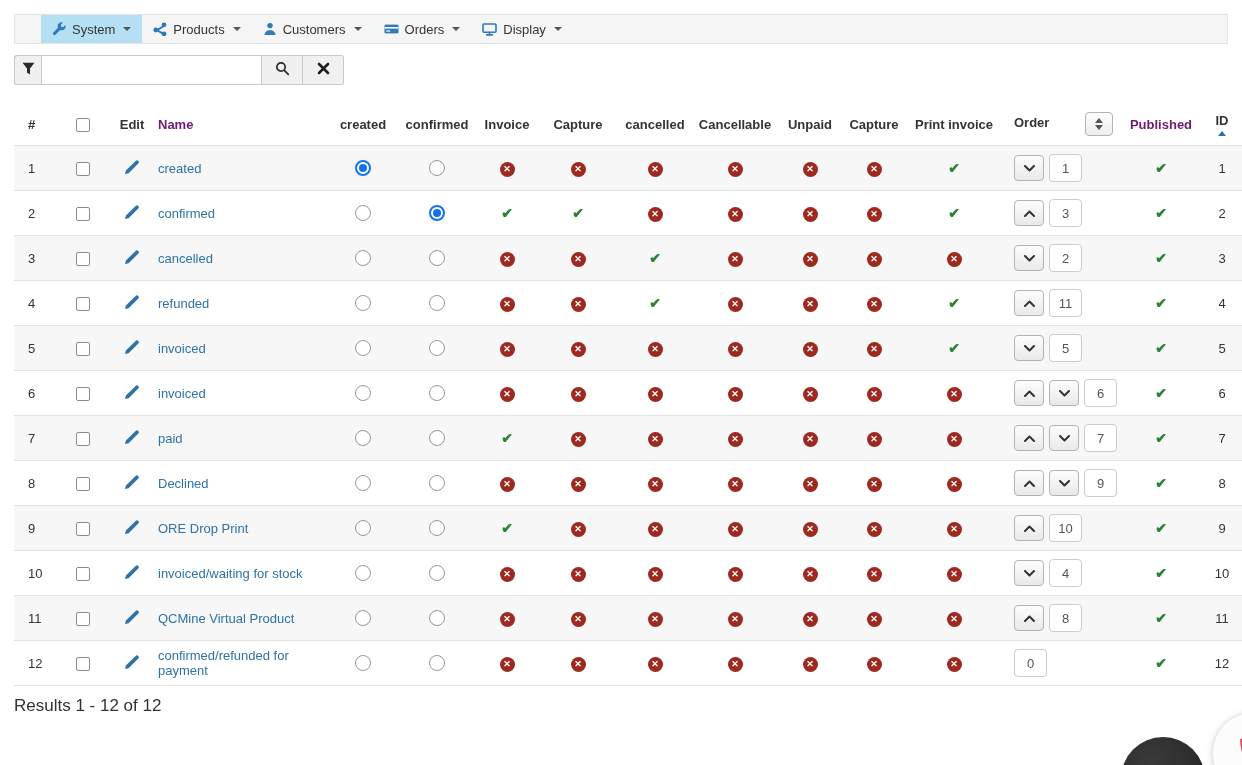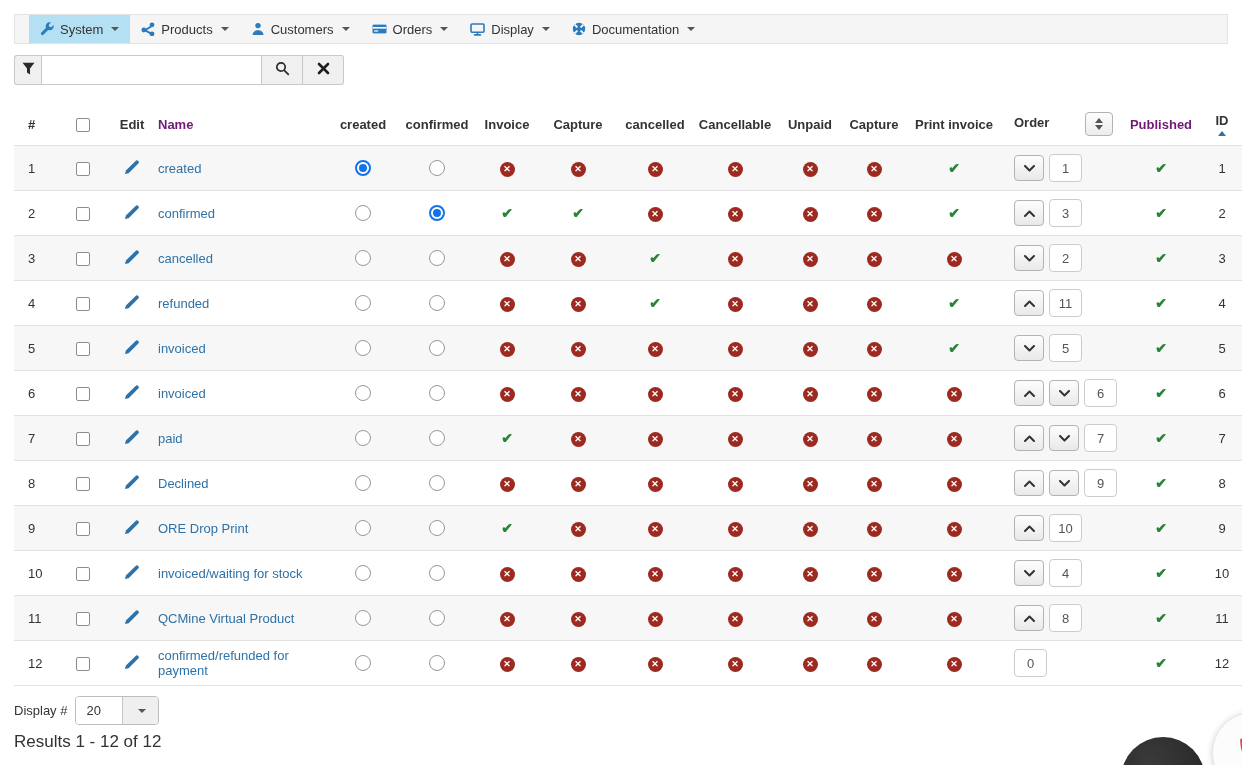--- a/index.html
+++ b/index.html
@@ -3,21 +3,21 @@
 <meta charset="utf-8">
 <style>
   * { margin:0; padding:0; box-sizing:border-box; }
   html,body { width:1242px; height:765px; overflow:hidden; background:#fff;
     font-family:"Liberation Sans", sans-serif; color:#333; position:relative; }
 
   .page { padding:14px 14px 0 14px; }
 
   
   .navbar { background:#f5f5f5; border:1px solid #e3e3e3; height:30px;
-    display:flex; align-items:stretch; padding-left:14px; }
+    display:flex; align-items:stretch; padding-left:26px; }
   .nav-item { display:flex; align-items:center; gap:6px; padding:0 11px;
     font-size:13px; color:#333; cursor:pointer; }
   .nav-item.active { background:#b5e0f3; }
   .nav-item svg { display:block; }
   .caret-down { width:0; height:0; border-left:4px solid transparent;
     border-right:4px solid transparent; border-top:4px solid #555; margin-left:2px; }
 
   
   .filter-bar { display:flex; margin-top:11px; height:30px; }
   .addon, .fbtn { background:#f0f0f0; border:1px solid #c9c9c9; display:flex;
@@ -152,33 +152,20 @@
           <svg width="15" height="14" viewBox="0 0 15 14">
             <g fill="none" stroke="#2b7bbd" stroke-width="1.6">
               <rect x="1" y="2" width="13" height="8.2" rx="1"></rect>
               <path d="M7.5 10.5v2.2M4.6 12.9h5.8" stroke-linecap="round"></path>
             </g>
           </svg>
         </span>
       <span>Display</span>
       <span class="caret-down"></span>
     </div>
-    <div class="nav-item">
-      <span>
-          <svg width="14" height="14" viewBox="0 0 14 14">
-            <circle cx="7" cy="7" r="6.2" fill="#2b7bbd"></circle>
-            <g stroke="#fff" stroke-width="1.7">
-              <path d="M2.6 2.6l8.8 8.8M11.4 2.6l-8.8 8.8"></path>
-            </g>
-            <circle cx="7" cy="7" r="2.3" fill="#2b7bbd"></circle>
-          </svg>
-        </span>
-      <span>Documentation</span>
-      <span class="caret-down"></span>
-    </div>
   </div>
 
   <div class="filter-bar">
     <span class="addon">
       <span><svg width="13" height="13" viewBox="0 0 13 13">
             <path fill="#2a2a2a" d="M.5.8h12L8 6.6v5.9L5 10.4V6.6z"></path>
           </svg></span>
     </span>
     <input class="filter-input" type="text" value="" style="">
     <button class="fbtn">
@@ -628,29 +615,20 @@
               <input class="order-input" type="text" value="0" style="">
             </div>
           </td>
     <td class="center"><span class="icon-yes">✔</span></td>
     <td class="center">12</td>
   </tr>
       </tbody>
   </table>
 
   <div class="footer">
-    <div class="display-row">
-      <span>Display #</span>
-      <span class="display-select">
-        <span class="val">20</span>
-        <span class="caret-box">
-          <span class="caret-down"></span>
-        </span>
-      </span>
-    </div>
     <div class="results">Results 1 - 12 of 12</div>
   </div>
 
 </div>
 
 <div class="chat-bubble"></div>
 <div class="ext-badge">
   <span><svg width="28" height="32" viewBox="0 0 28 32">
         <path fill="#e8414f" d="M14 .8 26.8 4c0 12.3-3.6 21.4-12.8 26.6C4.8 25.4 1.2 16.3 1.2 4z"></path>
         <path fill="#c73240" d="M14 .8 26.8 4c0 12.3-3.6 21.4-12.8 26.6z"></path>

